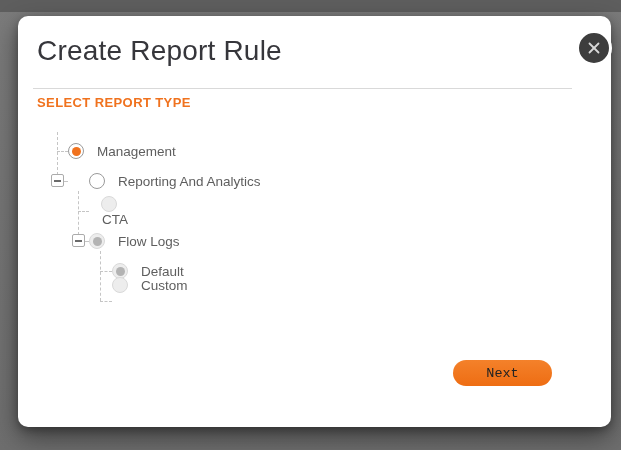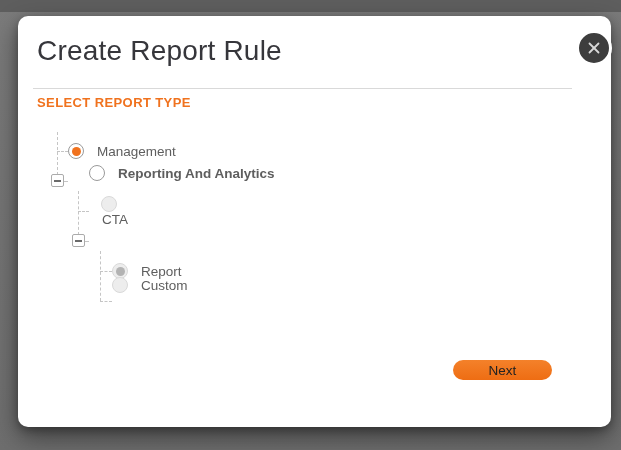--- a/index.html
+++ b/index.html
@@ -56,24 +56,24 @@
   }
   .radio.disabled{background:#ededed;border-color:#d9d9d9;}
   .radio .dot{width:9px;height:9px;border-radius:50%;}
   .radio.sel .dot{background:#f0721e;}
   .radio.disabled.sel .dot{background:#b3b3b3;}
   .tlabel{
     margin-left:13px;font-size:13.5px;color:#5e5e5e;white-space:nowrap;
   }
   
   .next-btn{
-    position:absolute;left:435px;top:344px;width:99px;height:20px;
+    position:absolute;left:435px;top:344px;width:99px;height:26px;
     background:linear-gradient(#f4812a, #ee6d13);
     border:none;border-radius:13px;cursor:pointer;
-    font-family:Liberation Sans, sans-serif;
+    font-family:Liberation Mono, monospace;
     font-size:13.5px;color:#222222;
     display:flex;align-items:center;justify-content:center;
   }
 </style>
 </head>
 <body>
 
 <div class="top-band"></div>
 <div class="backdrop"></div>
 
@@ -109,40 +109,46 @@
     <span class="minus"></span>
   </div>
 
   <div class="trow" style="left:50px;top:120px;">
     <span class="radio sel">
         <span class="dot"></span>
       </span>
     <span class="tlabel">Management</span>
   </div>
 
-  <div class="trow" style="left:71px;top:142px;font-weight:bold;">
+  <div class="trow" style="left:71px;top:150px;">
     <span class="radio">
         <span class="dot"></span>
       </span>
     <span class="tlabel">Reporting And Analytics</span>
   </div>
 
   <div class="trow" style="left:71px;top:180px;flex-direction:column;">
     <span class="radio disabled">
         <span class="dot"></span>
       </span>
     <span class="tlabel">CTA</span>
   </div>
 
+  <div class="trow" style="left:71px;top:210px;">
+    <span class="radio disabled sel">
+        <span class="dot"></span>
+      </span>
+    <span class="tlabel">Flow Logs</span>
+  </div>
 
   <div class="trow" style="left:94px;top:240px;">
     <span class="radio disabled sel">
         <span class="dot"></span>
       </span>
-    <span class="tlabel">Report</span>
+    <span class="tlabel">Default</span>
   </div>
 
   <div class="trow" style="left:94px;top:254px;">
     <span class="radio disabled">
         <span class="dot"></span>
       </span>
     <span class="tlabel">Custom</span>
   </div>
 
   <button class="next-btn">Next</button>

